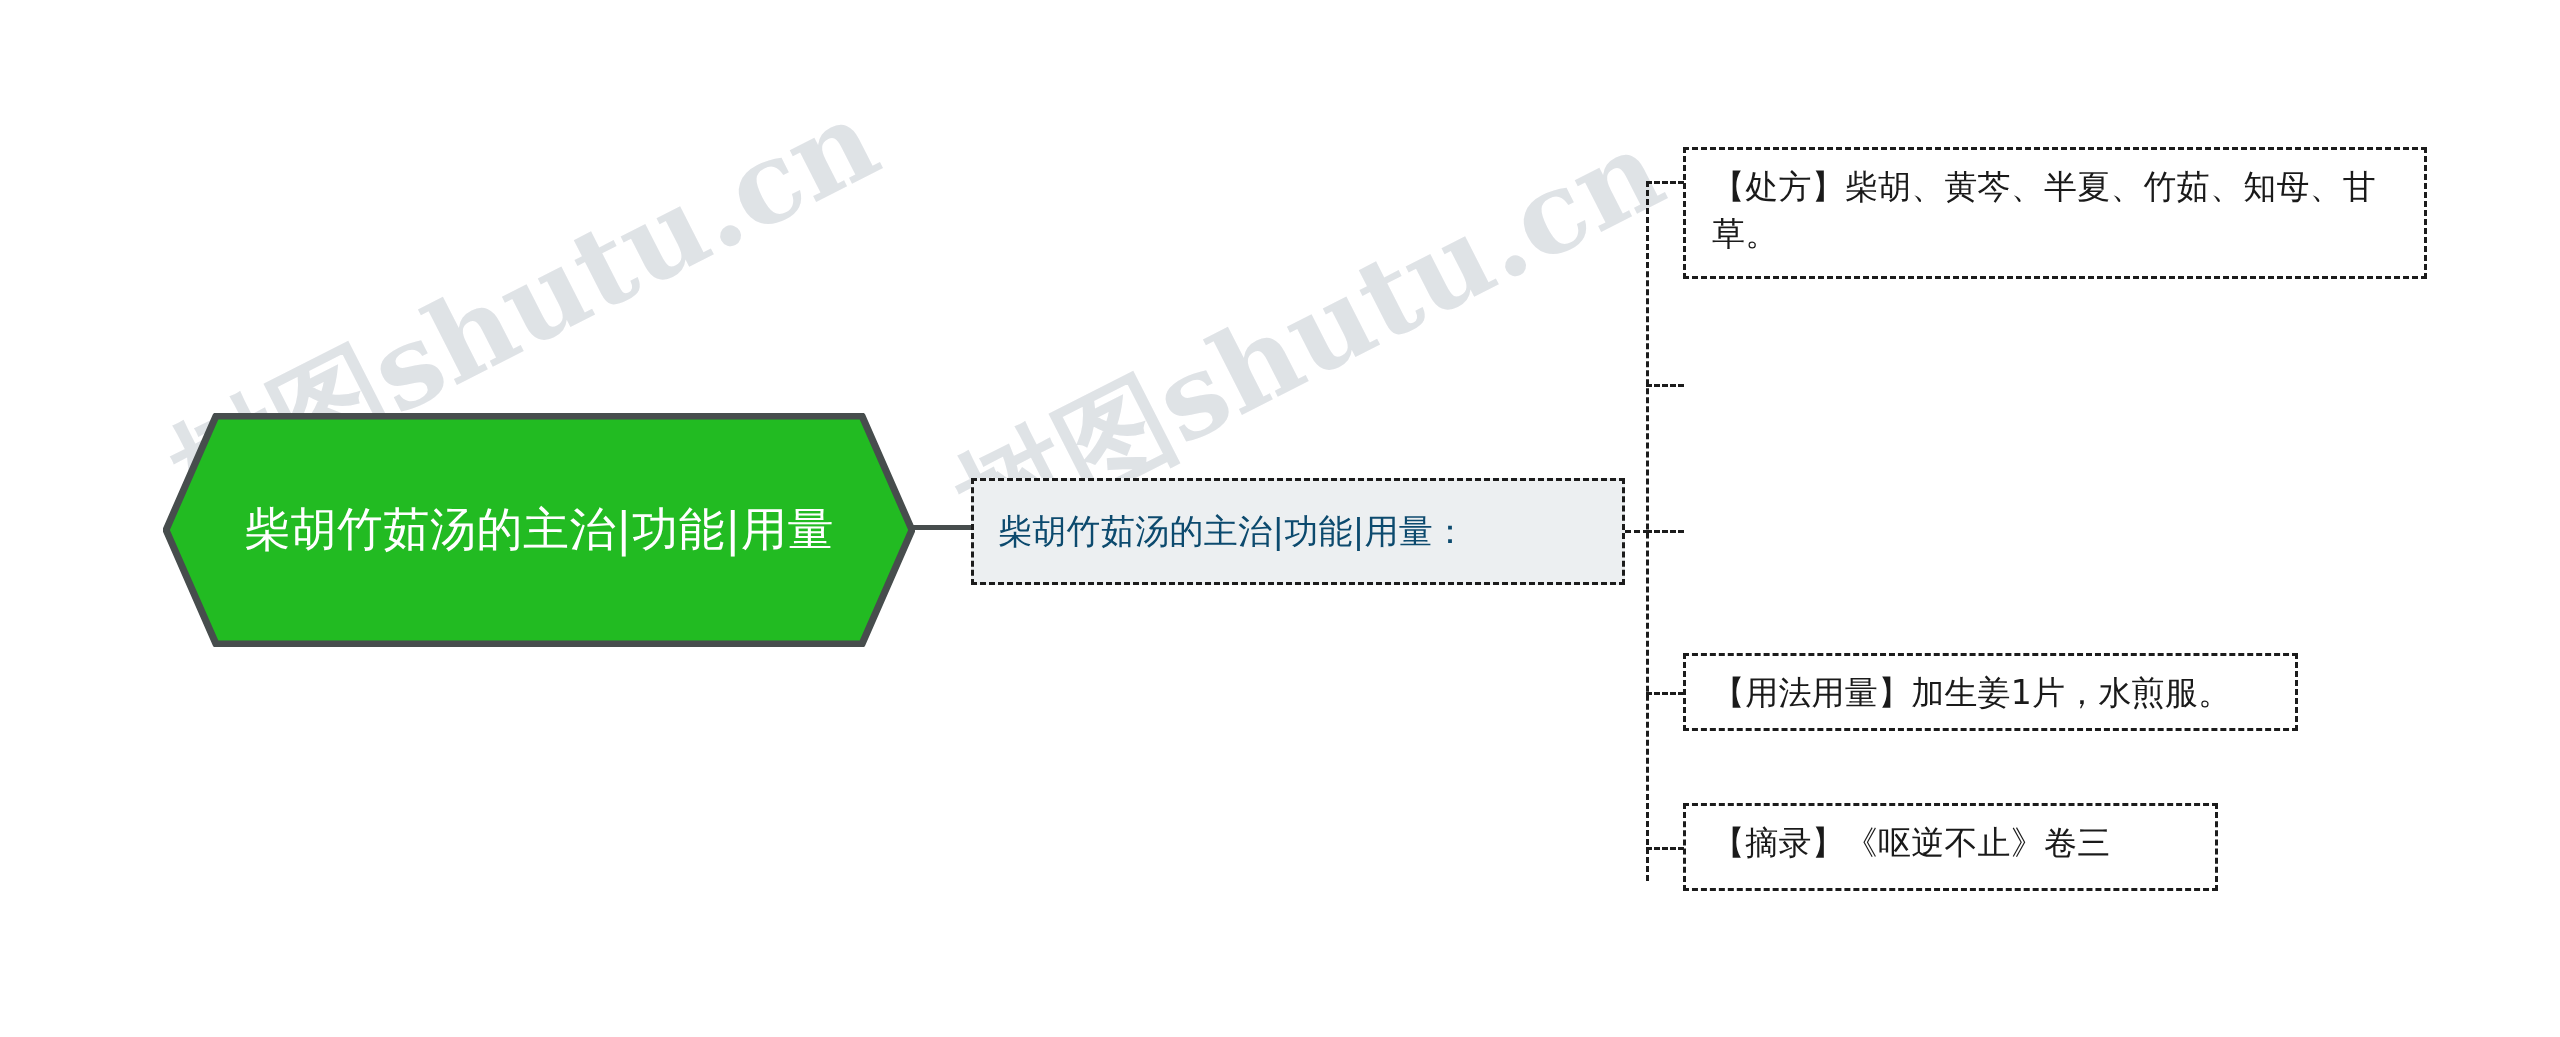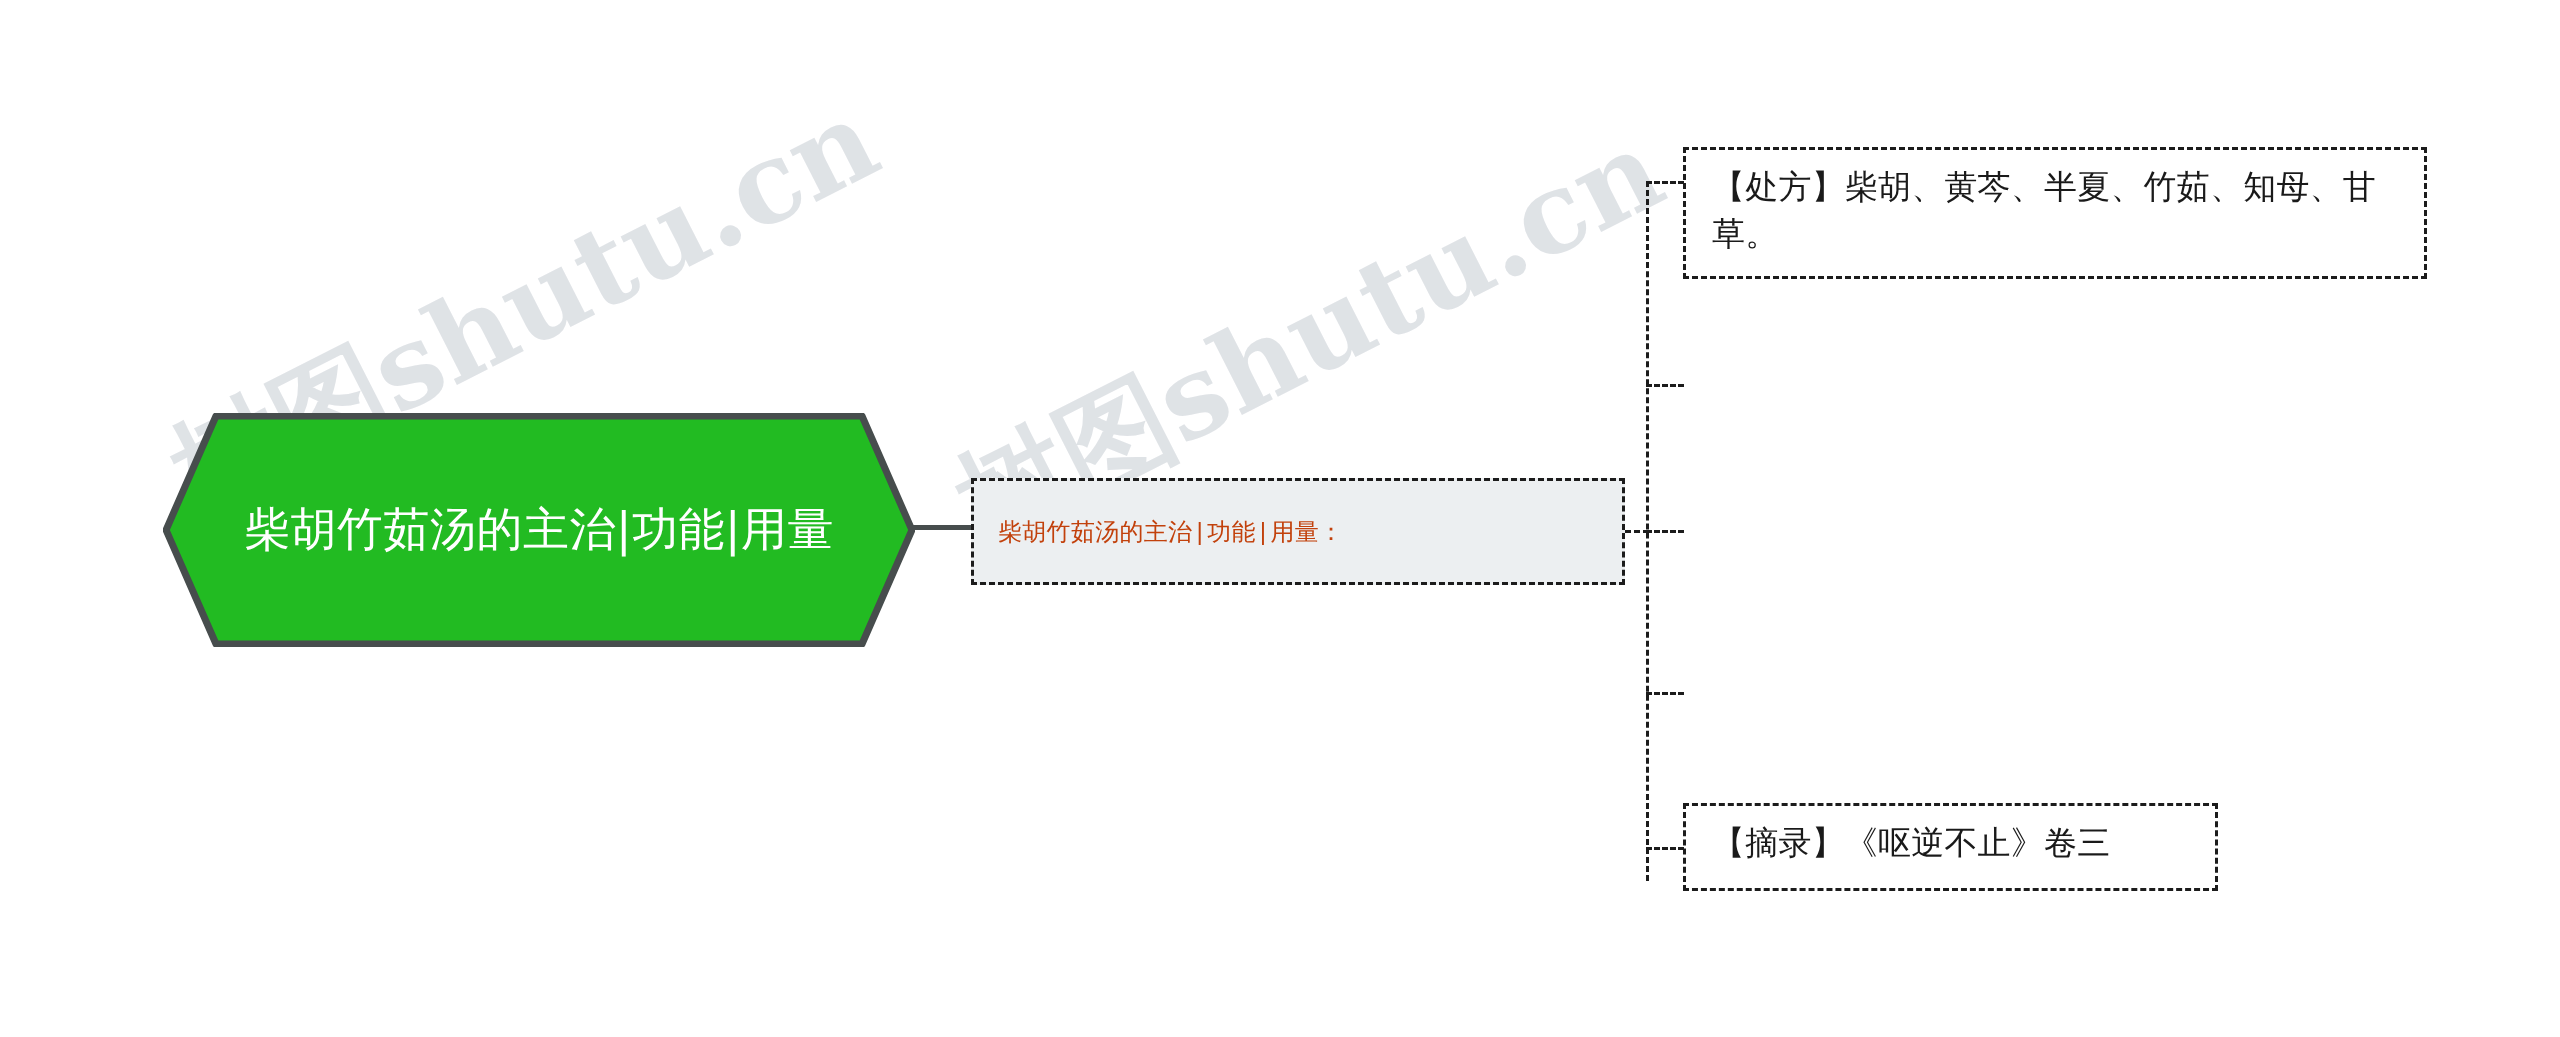--- a/index.html
+++ b/index.html
@@ -77,25 +77,24 @@
   .mid-node {
     position:absolute;
     left:971px; top:478px;
     width:654px; height:107px;
     background:#eceff1;
     border:3px dashed #1c1c1c;
     display:flex; align-items:center;
     padding-left:24px;
   }
   .mid-node .label {
-    font-size:24px;
-    color:#c2410c;
+    font-size:34px;
+    color:#0c4a6e;
     white-space:nowrap;
     letter-spacing:.3px;
-    font-family:Liberation Mono, monospace;
   }
 
   
   .trunk {
     position:absolute;
     left:1646px; top:181px;
     width:0; height:700px;
     border-left:3px dashed #1c1c1c;
   }
   .mid-stub {
@@ -166,17 +165,20 @@
 
   <div class="stub stub-0"></div>
   <div class="stub stub-1"></div>
   <div class="stub stub-2"></div>
   <div class="stub stub-3"></div>
   <div class="stub stub-4"></div>
 
   <div class="leaf leaf-0">
     <span class="label">【处方】柴胡、黄芩、半夏、竹茹、知母、甘草。</span>
   </div>
+  <div class="leaf leaf-3">
+    <span class="label">【用法用量】加生姜1片，水煎服。</span>
+  </div>
   <div class="leaf leaf-4">
     <span class="label">【摘录】《呕逆不止》卷三</span>
   </div>
 
 </div>
 
 </body></html>

